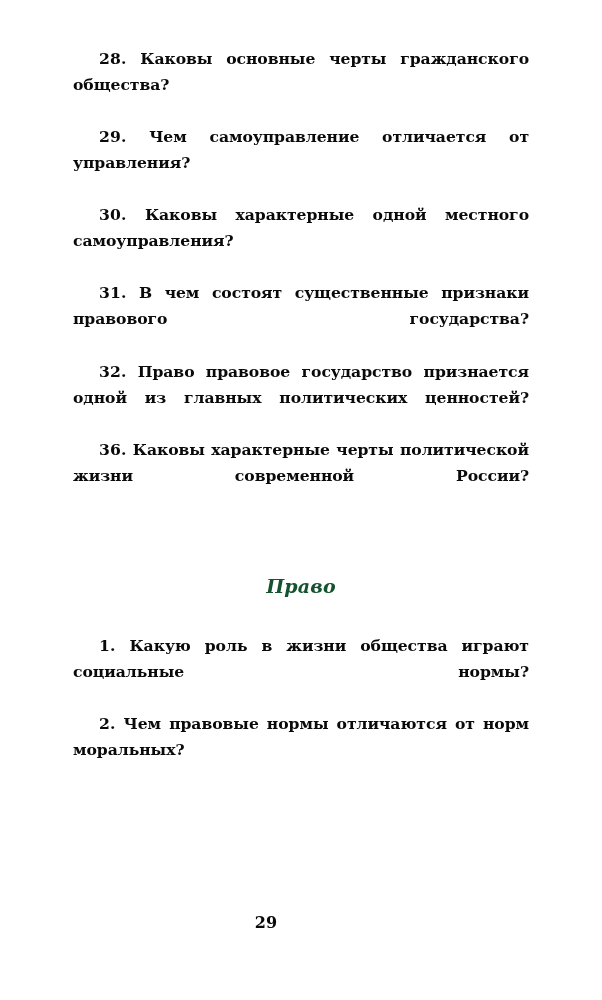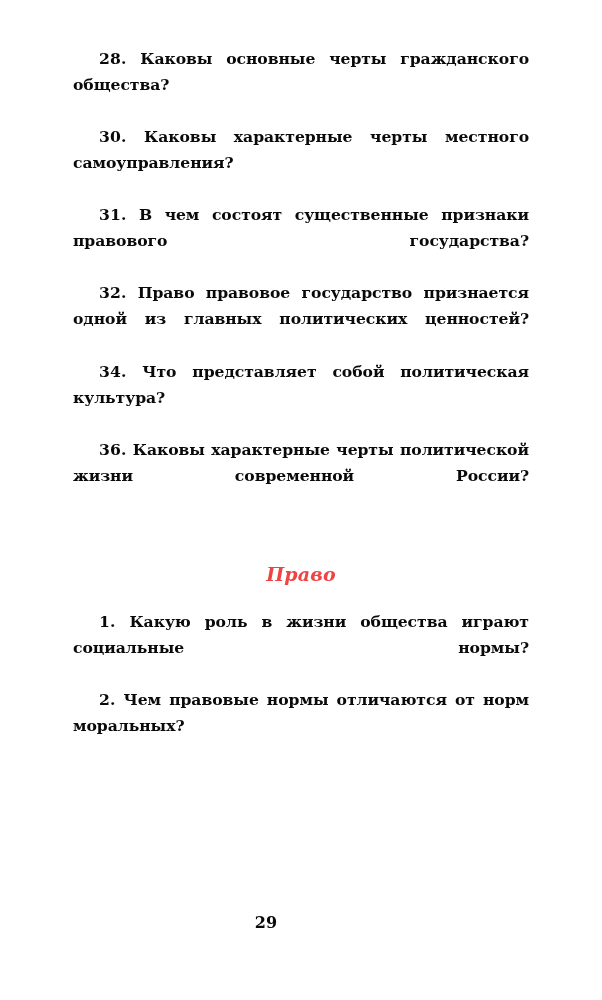--- a/index.html
+++ b/index.html
@@ -46,28 +46,28 @@
     content: "";
     display: inline-block;
     width: 100%;
   }
   .qnum {
     font-weight: bold;
     letter-spacing: 0.1px;
   }
 
   .section-heading {
-    margin: 0;
+    margin: 12px;
     font-family: "DejaVu Serif", "Liberation Serif", serif;
     font-weight: bold;
     font-style: italic;
     font-size: 19px;
     line-height: 26px;
     text-align: center;
-    color: #ef4444;
+    color: #14532d;
     letter-spacing: 0.2px;
   }
 
   .gap-before-heading { height: 46px; }
   .gap-after-heading  { height: 22px; }
 
   .folio {
     position: absolute;
     left: 0;
     top: 912px;
@@ -82,24 +82,24 @@
 </style>
 </head>
 <body>
 
 <div class="page">
 
   <div class="text-column">
 
     <div>
       <p class="question"><span class="qnum">28.</span> <span>Каковы основные черты гражданского общества?</span></p>
-      <p class="question"><span class="qnum">30.</span> <span>Каковы характерные черты местного самоуправления?</span></p>
+      <p class="question"><span class="qnum">29.</span> <span>Чем самоуправление отличается от управления?</span></p>
+      <p class="question"><span class="qnum">30.</span> <span>Каковы характерные одной местного самоуправления?</span></p>
       <p class="question"><span class="qnum">31.</span> <span>В чем состоят существенные признаки правового государства?</span></p>
       <p class="question"><span class="qnum">32.</span> <span>Право правовое государство признается одной из главных политических ценностей?</span></p>
-      <p class="question"><span class="qnum">34.</span> <span>Что представляет собой политическая культура?</span></p>
       <p class="question"><span class="qnum">36.</span> <span>Каковы характерные черты политической жизни современной России?</span></p>
     </div>
 
     <div class="gap-before-heading"></div>
 
     <h2 class="section-heading">Право</h2>
 
     <div class="gap-after-heading"></div>
 
     <div>

